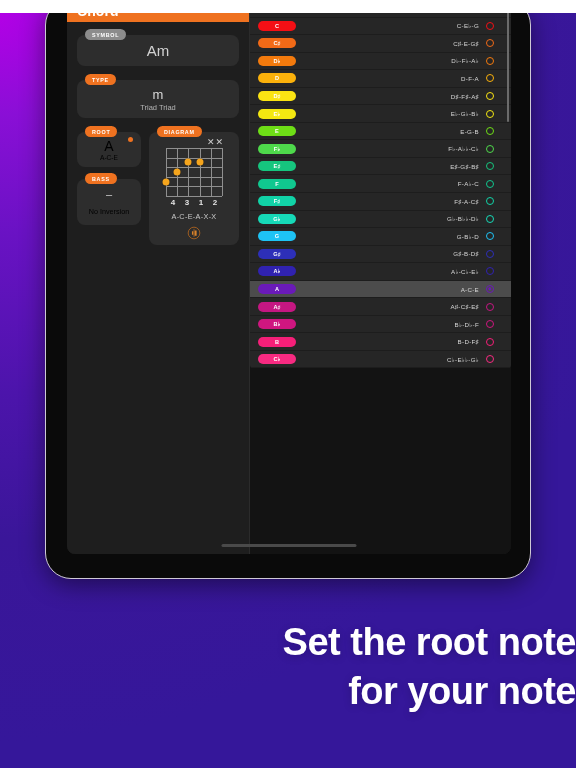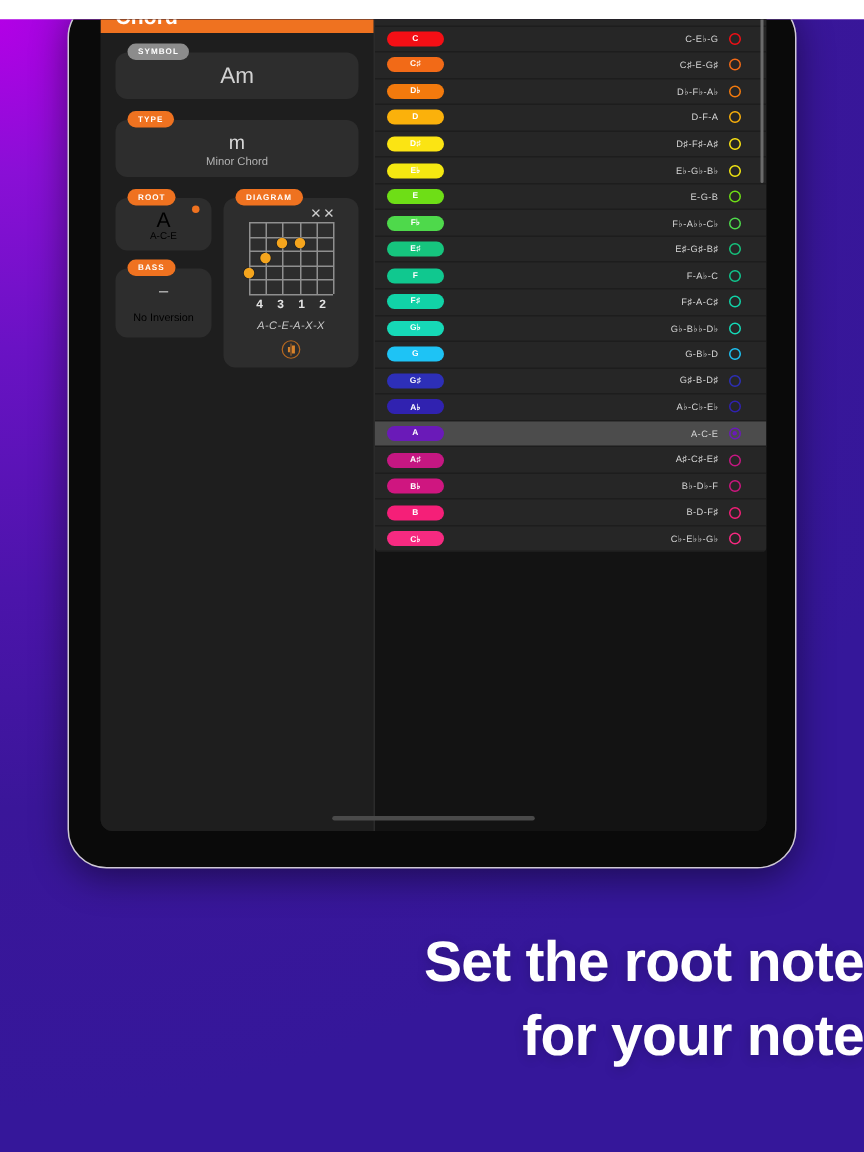--- a/index.html
+++ b/index.html
@@ -134,21 +134,21 @@
     box-shadow: 0 0 0 .5px rgba(0,0,0,.25);
   }
   #fingers {
     position: absolute; top: 50px; left: 0; width: 56px;
     display: flex; justify-content: space-around;
     color: #e4e4e4; font-size: 8px; font-weight: 600;
   }
   #fingers span { width: 11px; text-align: center; }
   #chord-notes-label {
     position: absolute; bottom: 24px; left: 0; right: 0;
-    text-align: center; color: #c9c9c9; font-size: 7.3px; letter-spacing: .3px; font-style: italic;
+    text-align: center; color: #c9c9c9; font-size: 7.3px; letter-spacing: .3px;
   }
   #speaker-icon {
     position: absolute; bottom: 5px; left: 50%; transform: translateX(-50%);
     width: 14px; height: 14px;
   }
 
   
   #note-list-panel {
     position: absolute;
     left: 183px; top: 0; right: 0; bottom: 0;
@@ -231,21 +231,21 @@
         </div>
 
         <div class="card" id="symbol-card">
           <span class="tag grey">SYMBOL</span>
           <span class="big">Am</span>
         </div>
 
         <div class="card" id="type-card">
           <span class="tag orange">TYPE</span>
           <span class="big">m</span>
-          <span class="sub">Minor Chord</span>
+          <span class="sub">Triad Triad</span>
         </div>
 
         <div id="lower-row">
           <div id="root-bass-col">
 
             <div id="root-card">
               <span class="tag orange">ROOT</span>
               <span class="dot-indicator"></span>
               <span class="big">A</span>
               <span class="sub">A-C-E</span>

